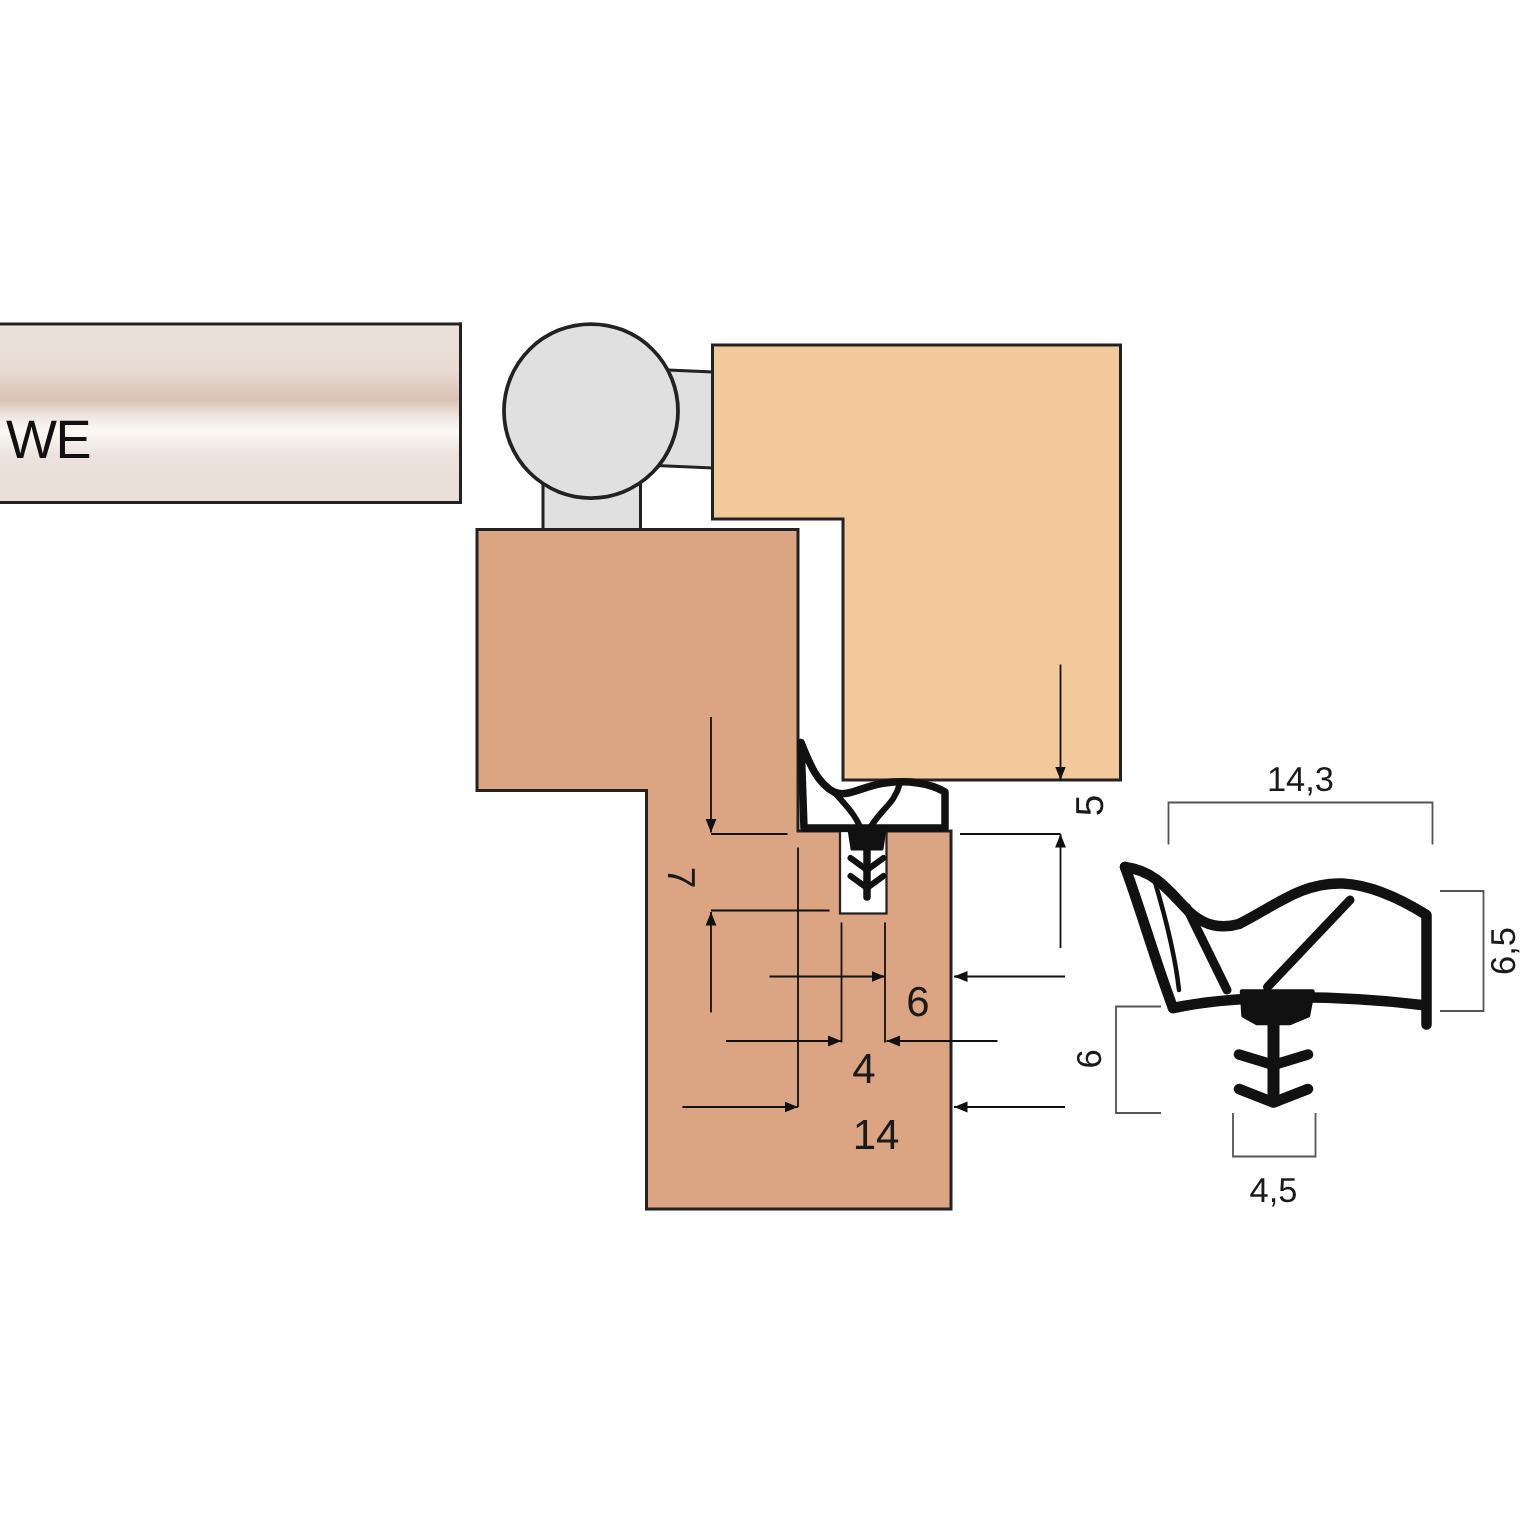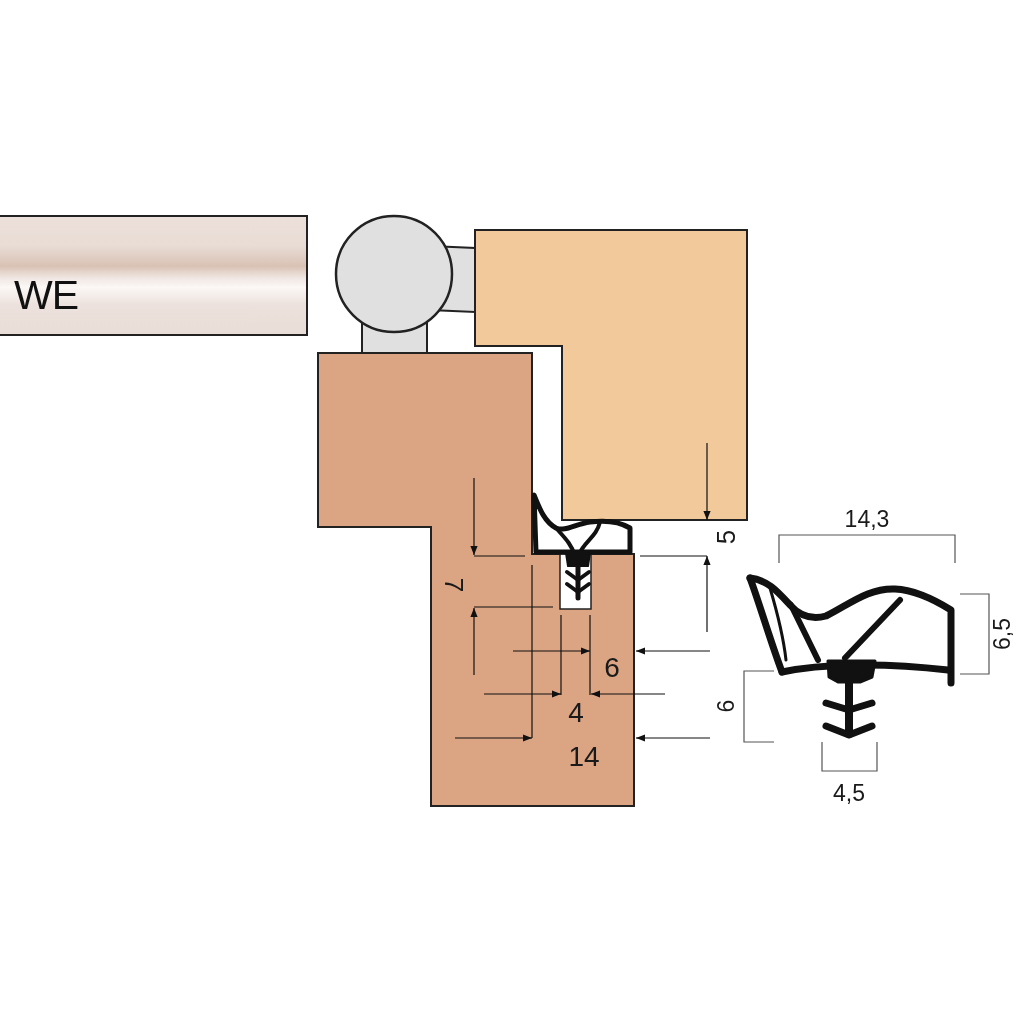--- a/index.html
+++ b/index.html
@@ -4,21 +4,21 @@
 <style>
   html, body { margin:0; padding:0; background:#ffffff; }
   body { width:1024px; height:1024px; position:relative; overflow:hidden; font-family:"Liberation Sans", sans-serif; }
   #stage { position:absolute; left:0; top:0; }
   .swatch {
     position:absolute; left:0; top:215px; width:308px; height:121px;
     border:2px solid #222; border-left:none; box-sizing:border-box;
     background: linear-gradient(to bottom, #ece0da 0%, #e8dcd5 25%, #d9c2b4 42%, #efe6e1 52%, #fbf8f6 60%, #ece1dc 75%, #e9ddd7 100%);
   }
   .swatch-label {
-    position:absolute; left:14px; top:55px; font-size:41px; color:#111; letter-spacing:-1px;
+    position:absolute; left:4px; top:55px; font-size:36px; color:#111; letter-spacing:-1px;
   }
   svg text { font-family:"Liberation Sans", sans-serif; fill:#1a1a1a; }
 </style>
 </head>
 <body>
 
 <div class="swatch">
   <span class="swatch-label">WE</span>
 </div>
 

